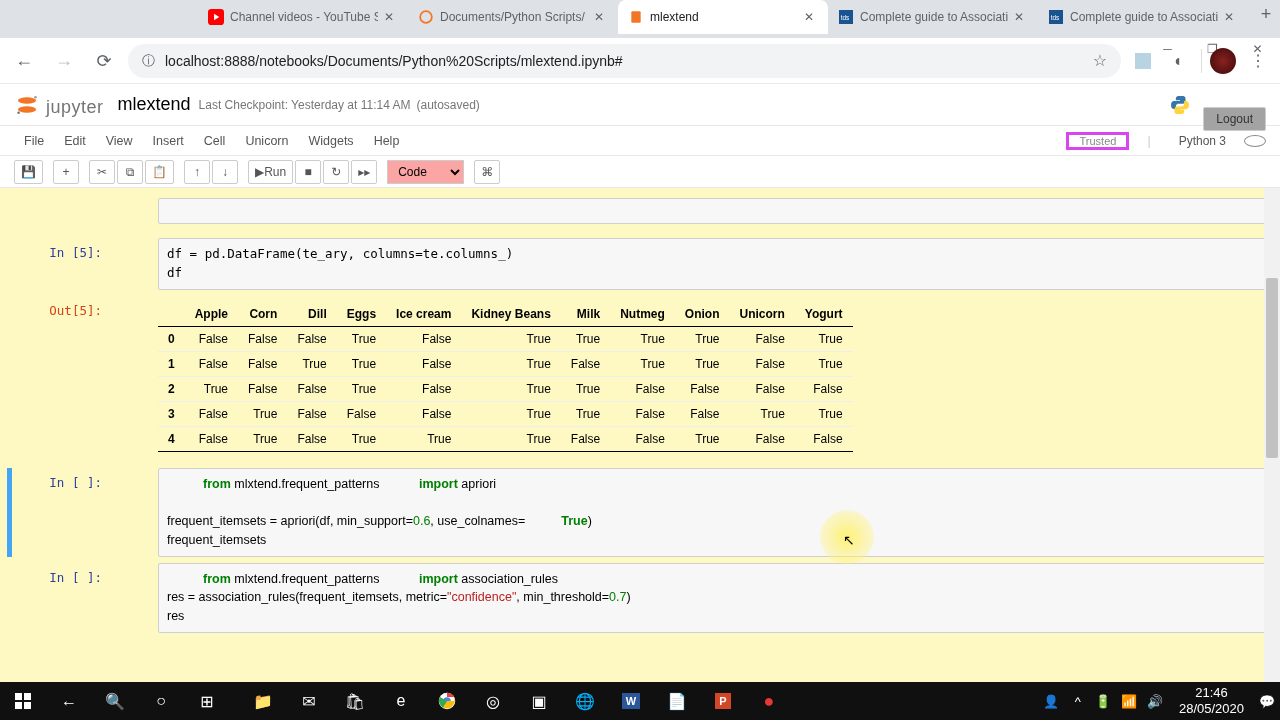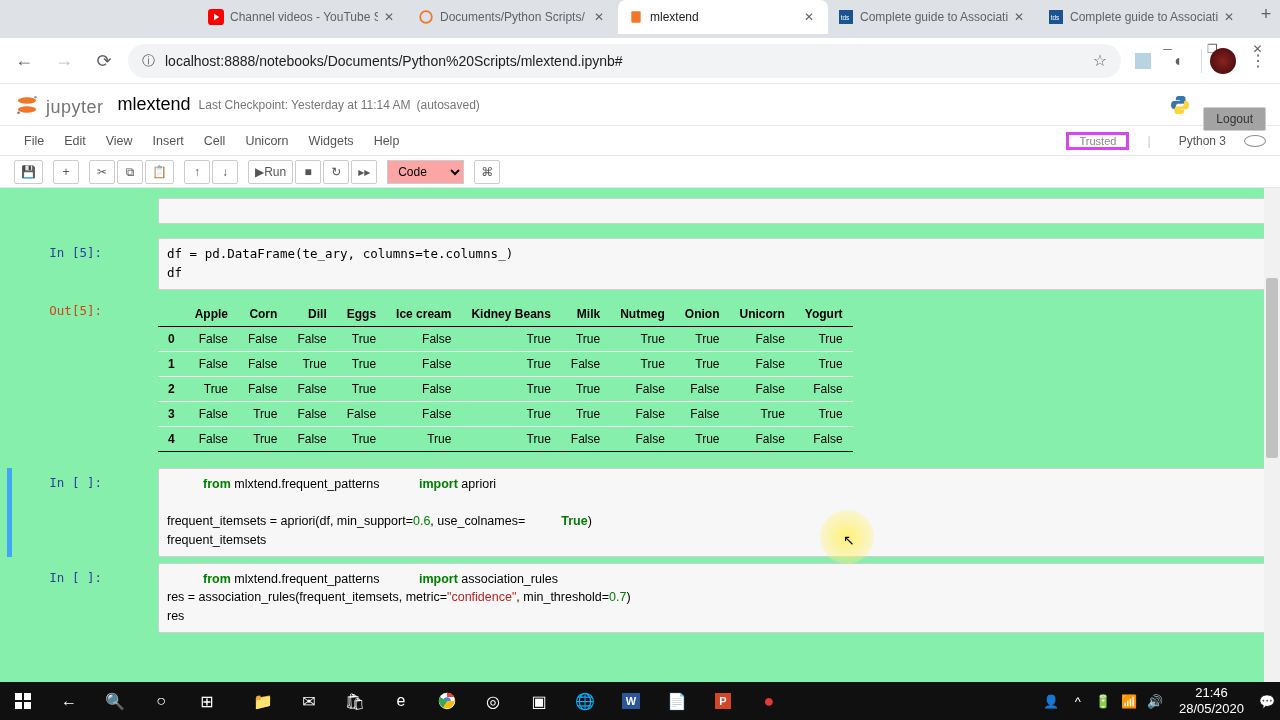--- a/index.html
+++ b/index.html
@@ -48,21 +48,21 @@
 .kernelname { font-size:12px; color:#555; }
 .kernelind { width:12px; height:12px; border:1.5px solid #888; border-radius:50%; display:inline-block; }
 
 
 .toolbar { height:32px; border-bottom:1px solid #e7e7e7; display:flex; align-items:center; padding:4px 14px; gap:2px; background:#fff; }
 .tbtn { min-width:26px; height:24px; border:1px solid #ccc; background:#fff; display:flex; align-items:center; justify-content:center; font-size:12px; color:#555; padding:0 6px; cursor:pointer; border-radius:2px; }
 .tsep { width:6px; }
 .cellsel { height:24px; border:1px solid #ccc; font-size:12px; padding:0 20px 0 6px; background:#fca5a5; }
 
 
-.notebook { position:absolute; top:188px; left:0; right:2px; bottom:38px; overflow:hidden; background:#86efac; }
+.notebook { position:absolute; top:188px; left:0; right:2px; bottom:38px; overflow:hidden; background:#fef9c3; }
 .nbscroll { padding:10px 0 0 0; }
 .cell { display:flex; margin:0 12px 6px 12px; }
 .prompt { width:98px; text-align:right; padding:6px 8px 0 0; font:12.5px/1.4 monospace; color:#303F9F; flex-shrink:0; }
 .prompt.out { color:#D84315; }
 .cellbody { flex:1;padding-left:48px; }
 .code { border:1px solid #cfcfcf; background:#f7f7f7; padding:6px 8px; font:12.5px/1.5 monospace; white-space:pre; color:#000; border-radius:2px; }
 .code .kw { color:#008000; font-weight:bold;margin-left:36px; }
 .code .num { color:#008000; }
 .code .str { color:#ba2121; }
 .cell.selected { border-left:5px solid #42A5F5; margin-left:7px; }

